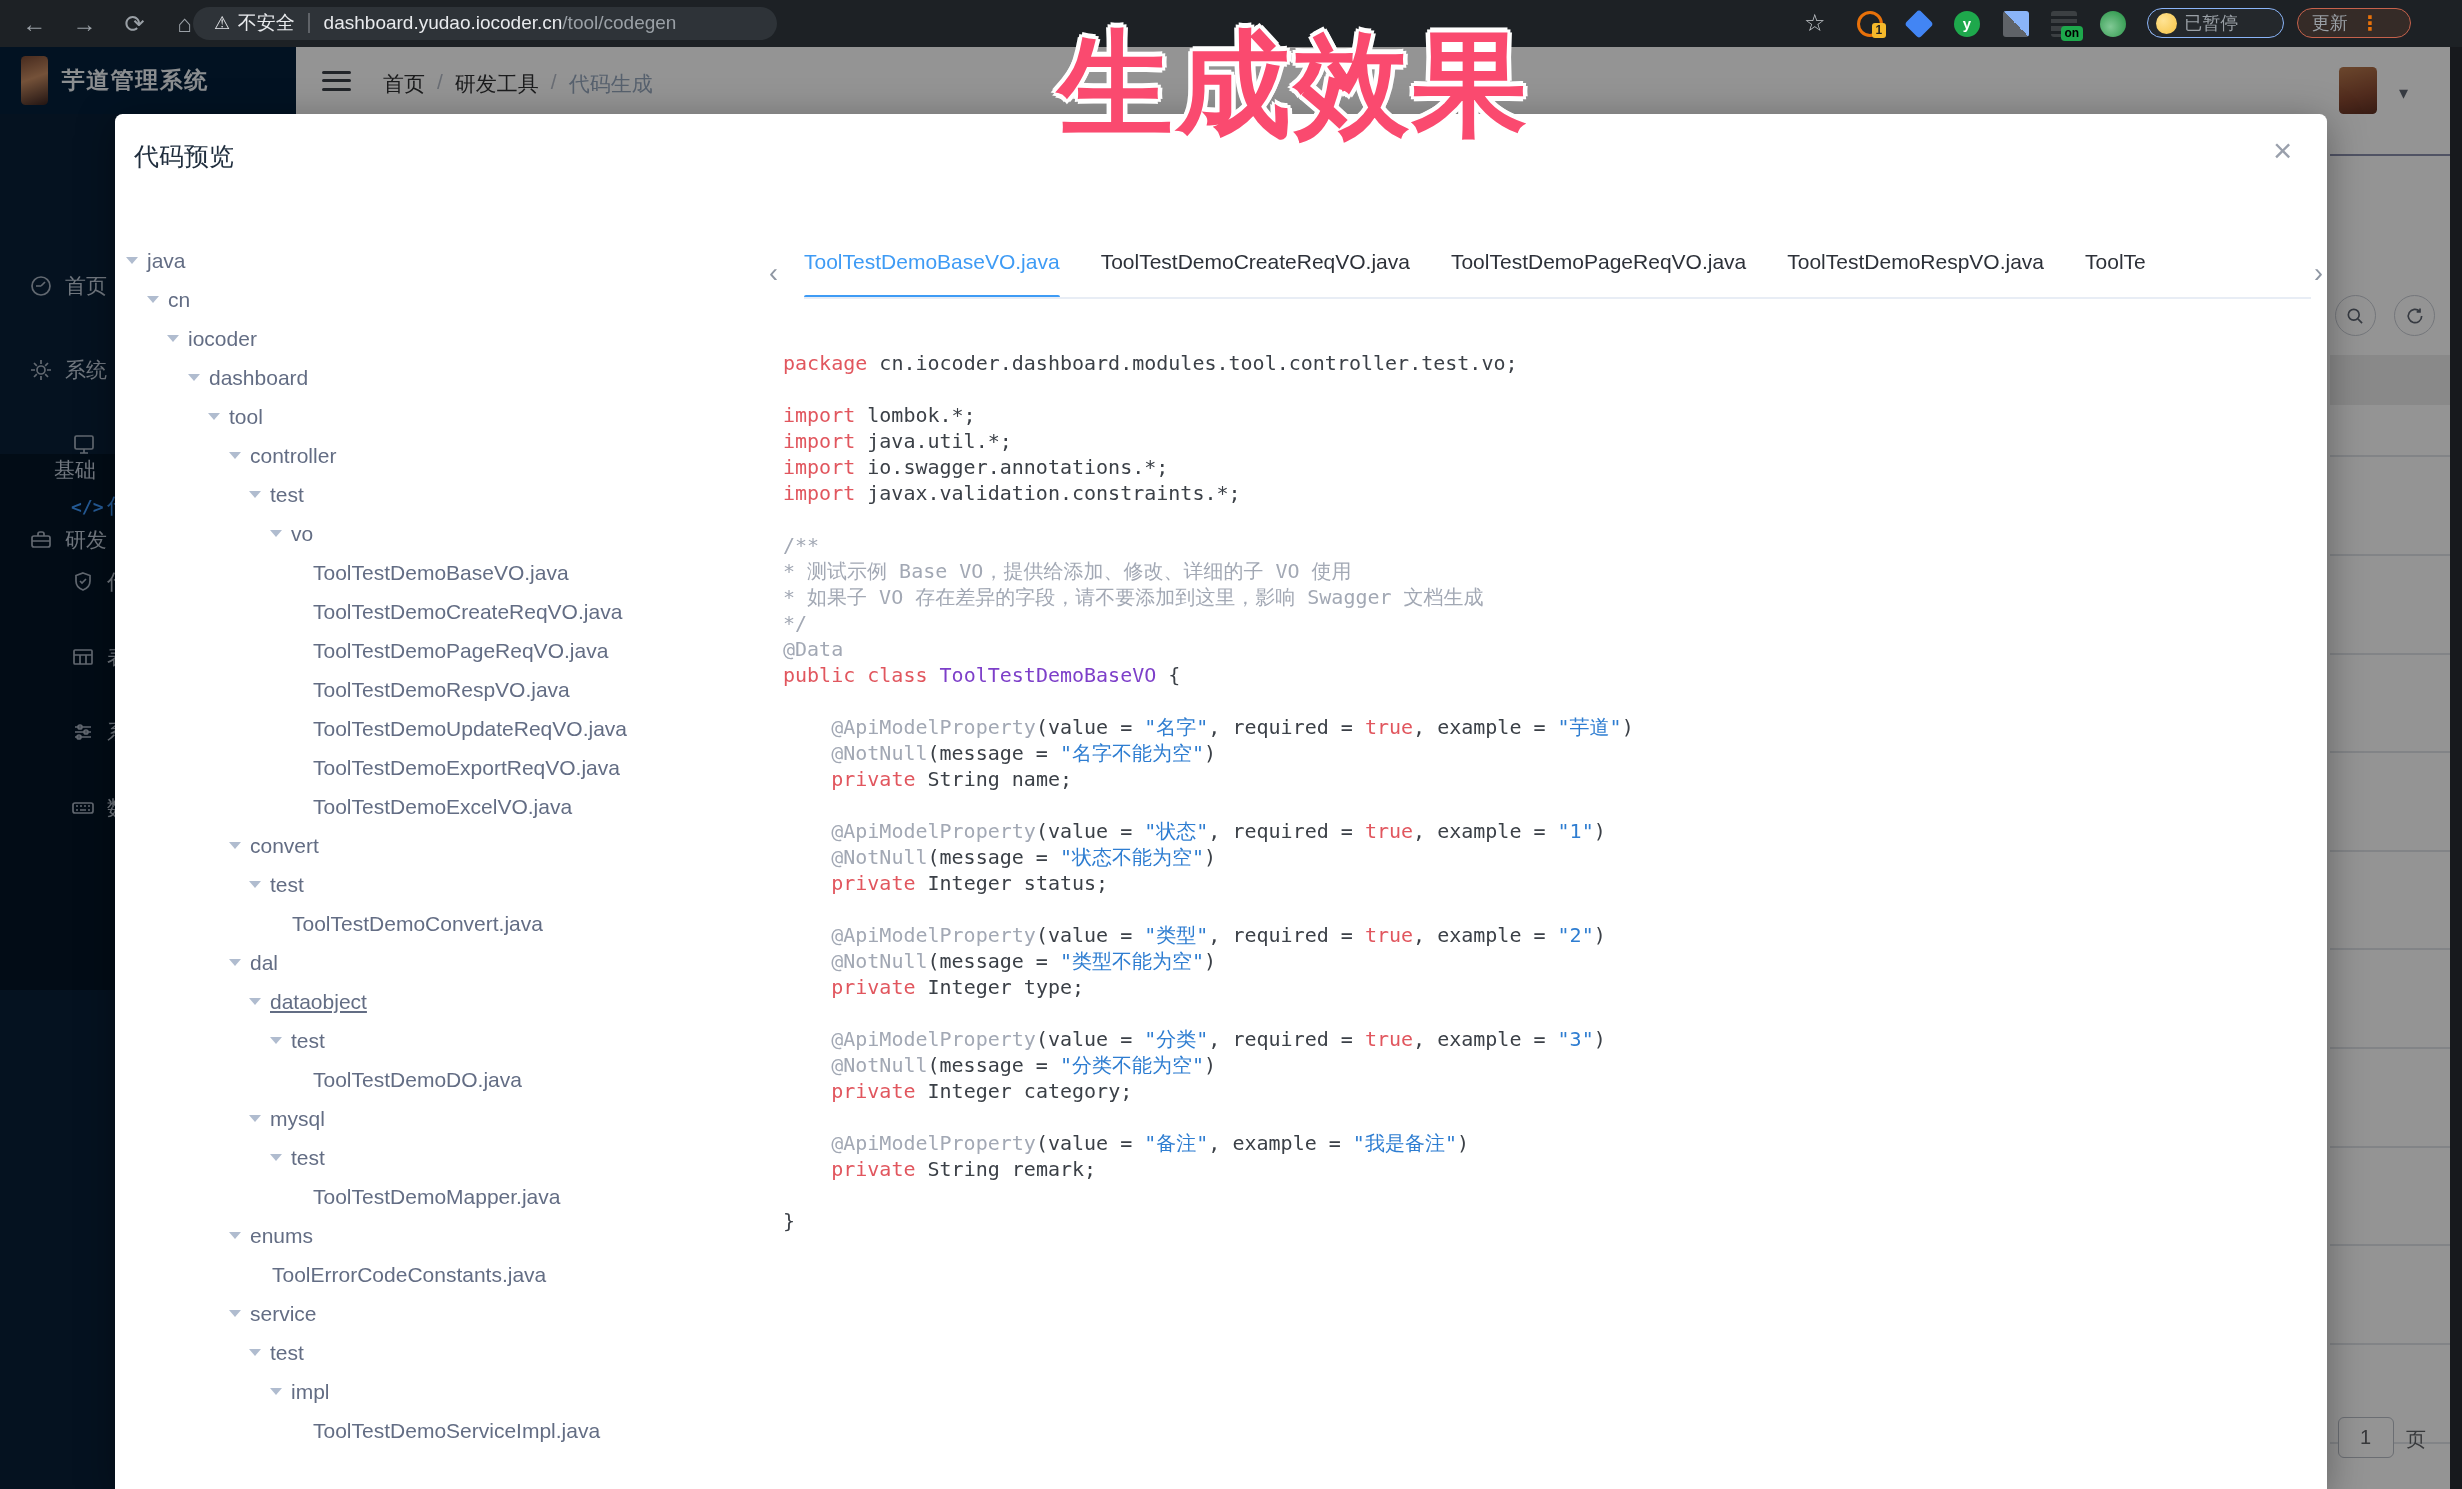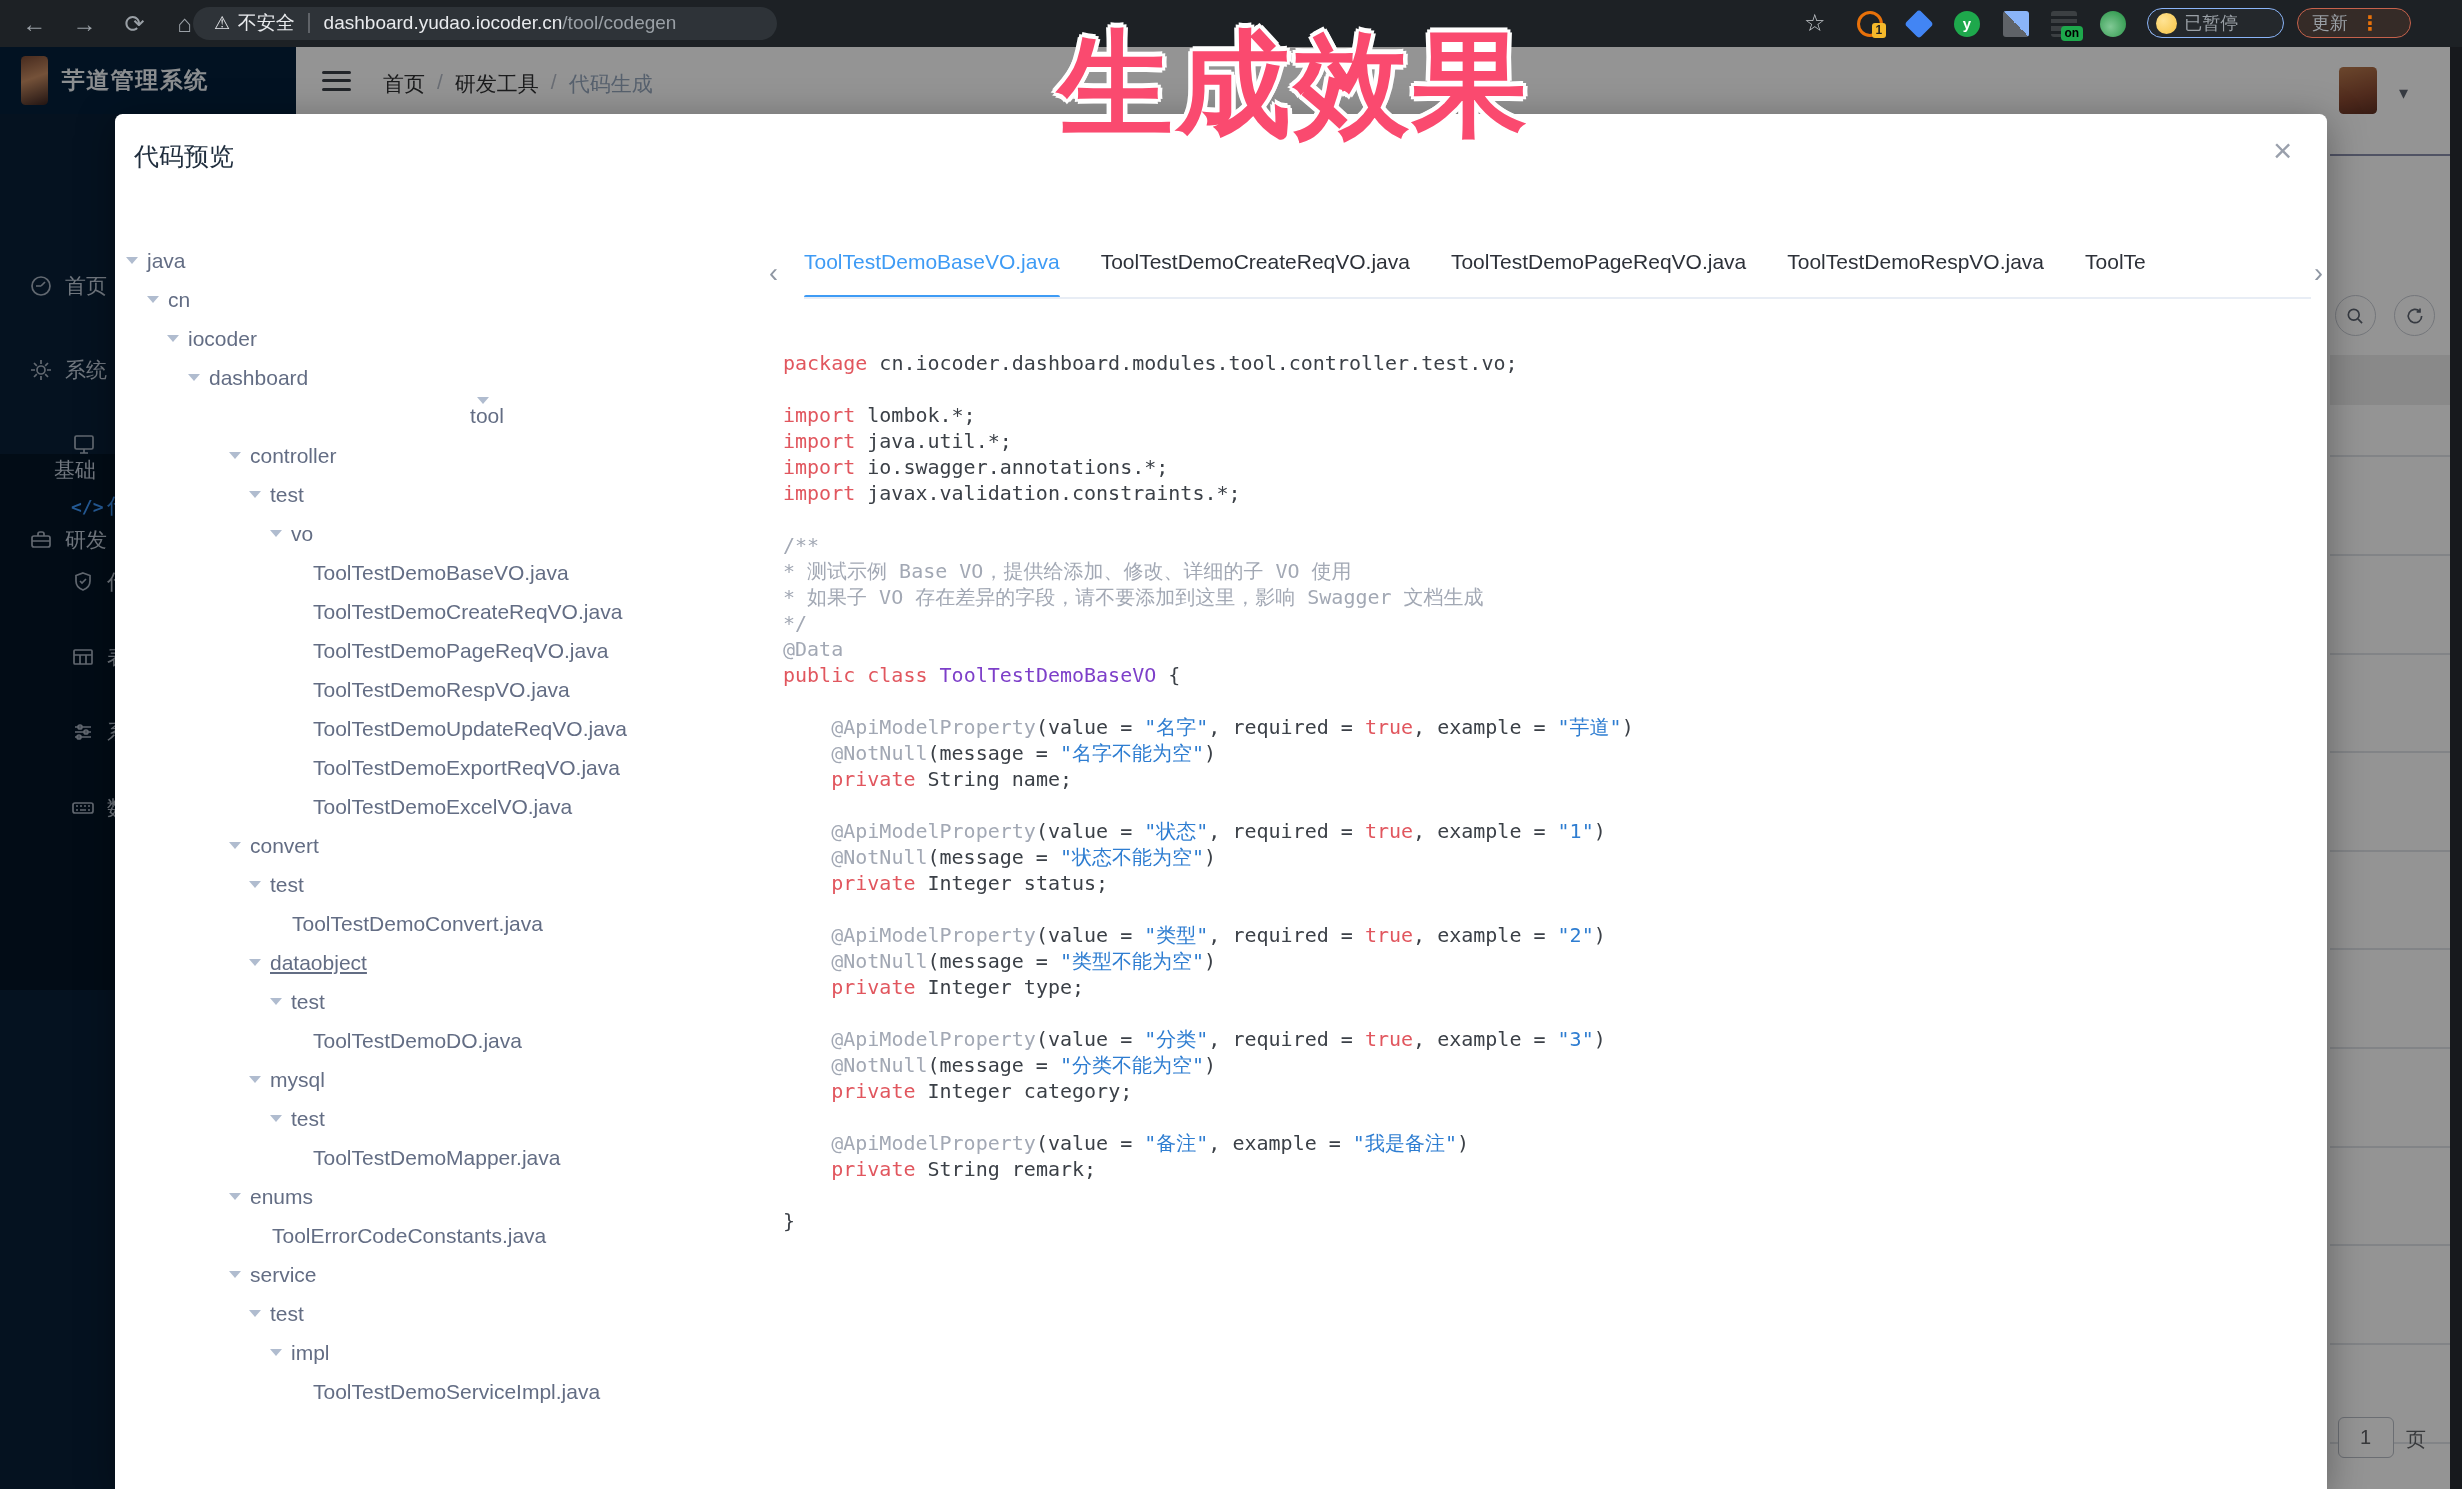--- a/index.html
+++ b/index.html
@@ -272,21 +272,21 @@
         <span class="tree-label">cn</span>
       </div>
       <div class="tree-row" style="padding-left: 53px;">
         <span class="caret"></span>
         <span class="tree-label">iocoder</span>
       </div>
       <div class="tree-row" style="padding-left: 74px;">
         <span class="caret"></span>
         <span class="tree-label">dashboard</span>
       </div>
-      <div class="tree-row" style="padding-left: 94px; flex-direction: column;">
+      <div class="tree-row" style="padding-left: 94px;">
         <span class="caret"></span>
         <span class="tree-label">tool</span>
       </div>
       <div class="tree-row" style="padding-left: 115px;">
         <span class="caret"></span>
         <span class="tree-label">controller</span>
       </div>
       <div class="tree-row" style="padding-left: 135px;">
         <span class="caret"></span>
         <span class="tree-label">test</span>
@@ -319,20 +319,24 @@
       <div class="tree-row" style="padding-left: 115px;">
         <span class="caret"></span>
         <span class="tree-label">convert</span>
       </div>
       <div class="tree-row" style="padding-left: 135px;">
         <span class="caret"></span>
         <span class="tree-label">test</span>
       </div>
       <div class="tree-row" style="padding-left: 178px;">
         <span class="tree-label">ToolTestDemoConvert.java</span>
+      </div>
+      <div class="tree-row" style="padding-left: 115px;">
+        <span class="caret"></span>
+        <span class="tree-label">dal</span>
       </div>
       <div class="tree-row" style="padding-left: 135px; text-decoration: underline;">
         <span class="caret"></span>
         <span class="tree-label">dataobject</span>
       </div>
       <div class="tree-row" style="padding-left: 156px;">
         <span class="caret"></span>
         <span class="tree-label">test</span>
       </div>
       <div class="tree-row" style="padding-left: 199px;">

